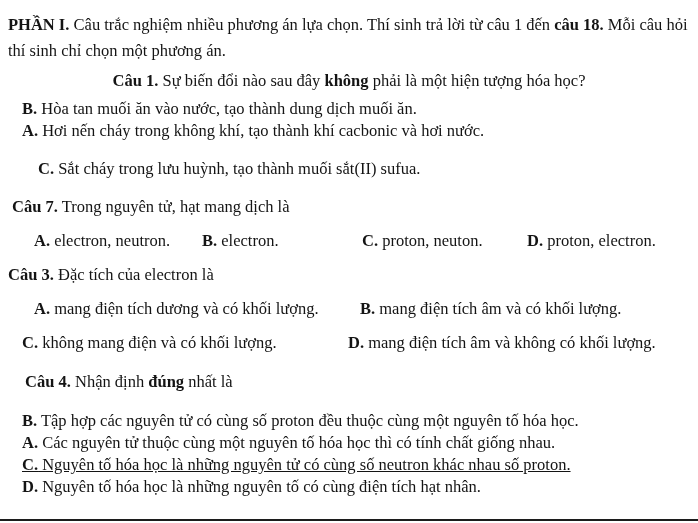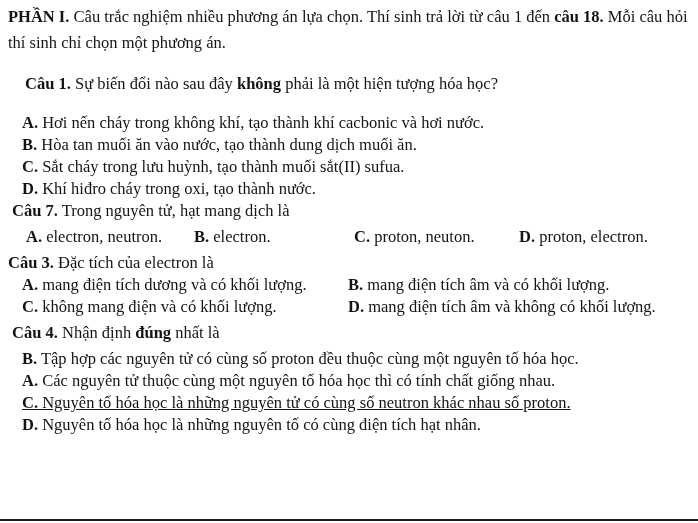--- a/index.html
+++ b/index.html
@@ -7,21 +7,21 @@
   body {
     width: 698px;
     height: 523px;
     background: #ffffff;
     color: #141414;
     font-family: "Liberation Serif", "DejaVu Serif", serif;
     font-size: 16.5px;
     overflow: hidden;
     position: relative;
   }
-  .doc { padding: 4px 8px 0 8px; }
+  .doc { padding: 12px 8px 0 8px; }
   .b { font-weight: bold; }
   .intro { line-height: 26px; }
   .stem { line-height: 22px; margin-top: 12px; }
   .stem.first { margin-top: 4px; }
   .opt-line { line-height: 22px; margin-top: 9px; padding-left: 14px; }
   .q2-indent { padding-left: 4px; }
   
   .opt-row4 { line-height: 22px; margin-top: 9px; padding-left: 14px; white-space: nowrap; }
   .opt-row4 .cell-a { display: inline-block; width: 168px; }
   .opt-row4 .cell-b { display: inline-block; width: 160px; }
@@ -42,60 +42,57 @@
 </head>
 <body>
 
 <div class="doc">
 
   <p class="intro" style="margin:0;">
     <span class="b">PHẦN I.</span><span> Câu trắc nghiệm nhiều phương án lựa chọn. Thí sinh trả lời từ câu 1 đến </span><span class="b">câu 18.</span><span> Mỗi câu hỏi thí sinh chỉ chọn một phương án.</span>
   </p>
 
   <div>
-    <p class="stem first" style="margin:17px;">
+    <p class="stem first" style="margin:6px;text-align:center;">
       <span class="b">Câu 1.</span><span> Sự biến đổi nào sau đây </span><span class="b">không</span><span> phải là một hiện tượng hóa học?</span>
-    </p>
-    <p class="opt-line" style="margin:0;">
-      <span class="b">A.</span><span> Hơi nến cháy trong không khí, tạo thành khí cacbonic và hơi nước.</span>
     </p>
     <p class="opt-line" style="margin:0;">
       <span class="b">B.</span><span> Hòa tan muối ăn vào nước, tạo thành dung dịch muối ăn.</span>
     </p>
     <p class="opt-line" style="margin:0;">
+      <span class="b">A.</span><span> Hơi nến cháy trong không khí, tạo thành khí cacbonic và hơi nước.</span>
+    </p>
+    <p class="opt-line" style="margin:16px;">
       <span class="b">C.</span><span> Sắt cháy trong lưu huỳnh, tạo thành muối sắt(II) sufua.</span>
-    </p>
-    <p class="opt-line" style="margin:0;">
-      <span class="b">D.</span><span> Khí hiđro cháy trong oxi, tạo thành nước.</span>
     </p>
   </div>
 
   <div>
     <p class="stem q2-indent" style="margin:0;">
       <span class="b">Câu 7.</span><span> Trong nguyên tử, hạt mang dịch là</span>
     </p>
-    <p class="opt-row4" style="margin:4px;">
+    <p class="opt-row4" style="margin:12px;">
       <span class="cell-a"><span class="b">A.</span><span> electron, neutron.</span></span><span class="cell-b"><span class="b">B.</span><span> electron.</span></span><span class="cell-c"><span class="b">C.</span><span> proton, neuton.</span></span><span class="cell-d"><span class="b">D.</span><span> proton, electron.</span></span>
     </p>
   </div>
 
   <div>
     <p class="stem" style="margin:0;">
       <span class="b">Câu 3.</span><span> Đặc tích của electron là</span>
     </p>
-    <p class="opt-row2" style="margin:0;">
+    <p class="opt-row2" style="margin:12px;">
       <span class="col1"><span class="b">A.</span><span> mang điện tích dương và có khối lượng.</span></span><span class="col2"><span class="b">B.</span><span> mang điện tích âm và có khối lượng.</span></span>
     </p>
     <p class="opt-row2" style="margin:0;text-decoration:underline;">
       <span class="col1"><span class="b">C.</span><span> không mang điện và có khối lượng.</span></span><span class="col2"><span class="b">D.</span><span> mang điện tích âm và không có khối lượng.</span></span>
     </p>
   </div>
 
   <div>
-    <p class="stem" style="margin:4px;">
+    <p class="stem" style="margin:17px;">
       <span class="b">Câu 4.</span><span> Nhận định </span><span class="b">đúng</span><span> nhất là</span>
     </p>
     <p class="opt-line" style="margin:0;">
       <span class="b">B.</span><span> Tập hợp các nguyên tử có cùng số proton đều thuộc cùng một nguyên tố hóa học.</span>
     </p>
     <p class="opt-line" style="margin:0;">
       <span class="b">A.</span><span> Các nguyên tử thuộc cùng một nguyên tố hóa học thì có tính chất giống nhau.</span>
     </p>
     <p class="opt-line" style="margin:0;text-decoration:underline;">
       <span class="b">C.</span><span> Nguyên tố hóa học là những nguyên tử có cùng số neutron khác nhau số proton.</span>

